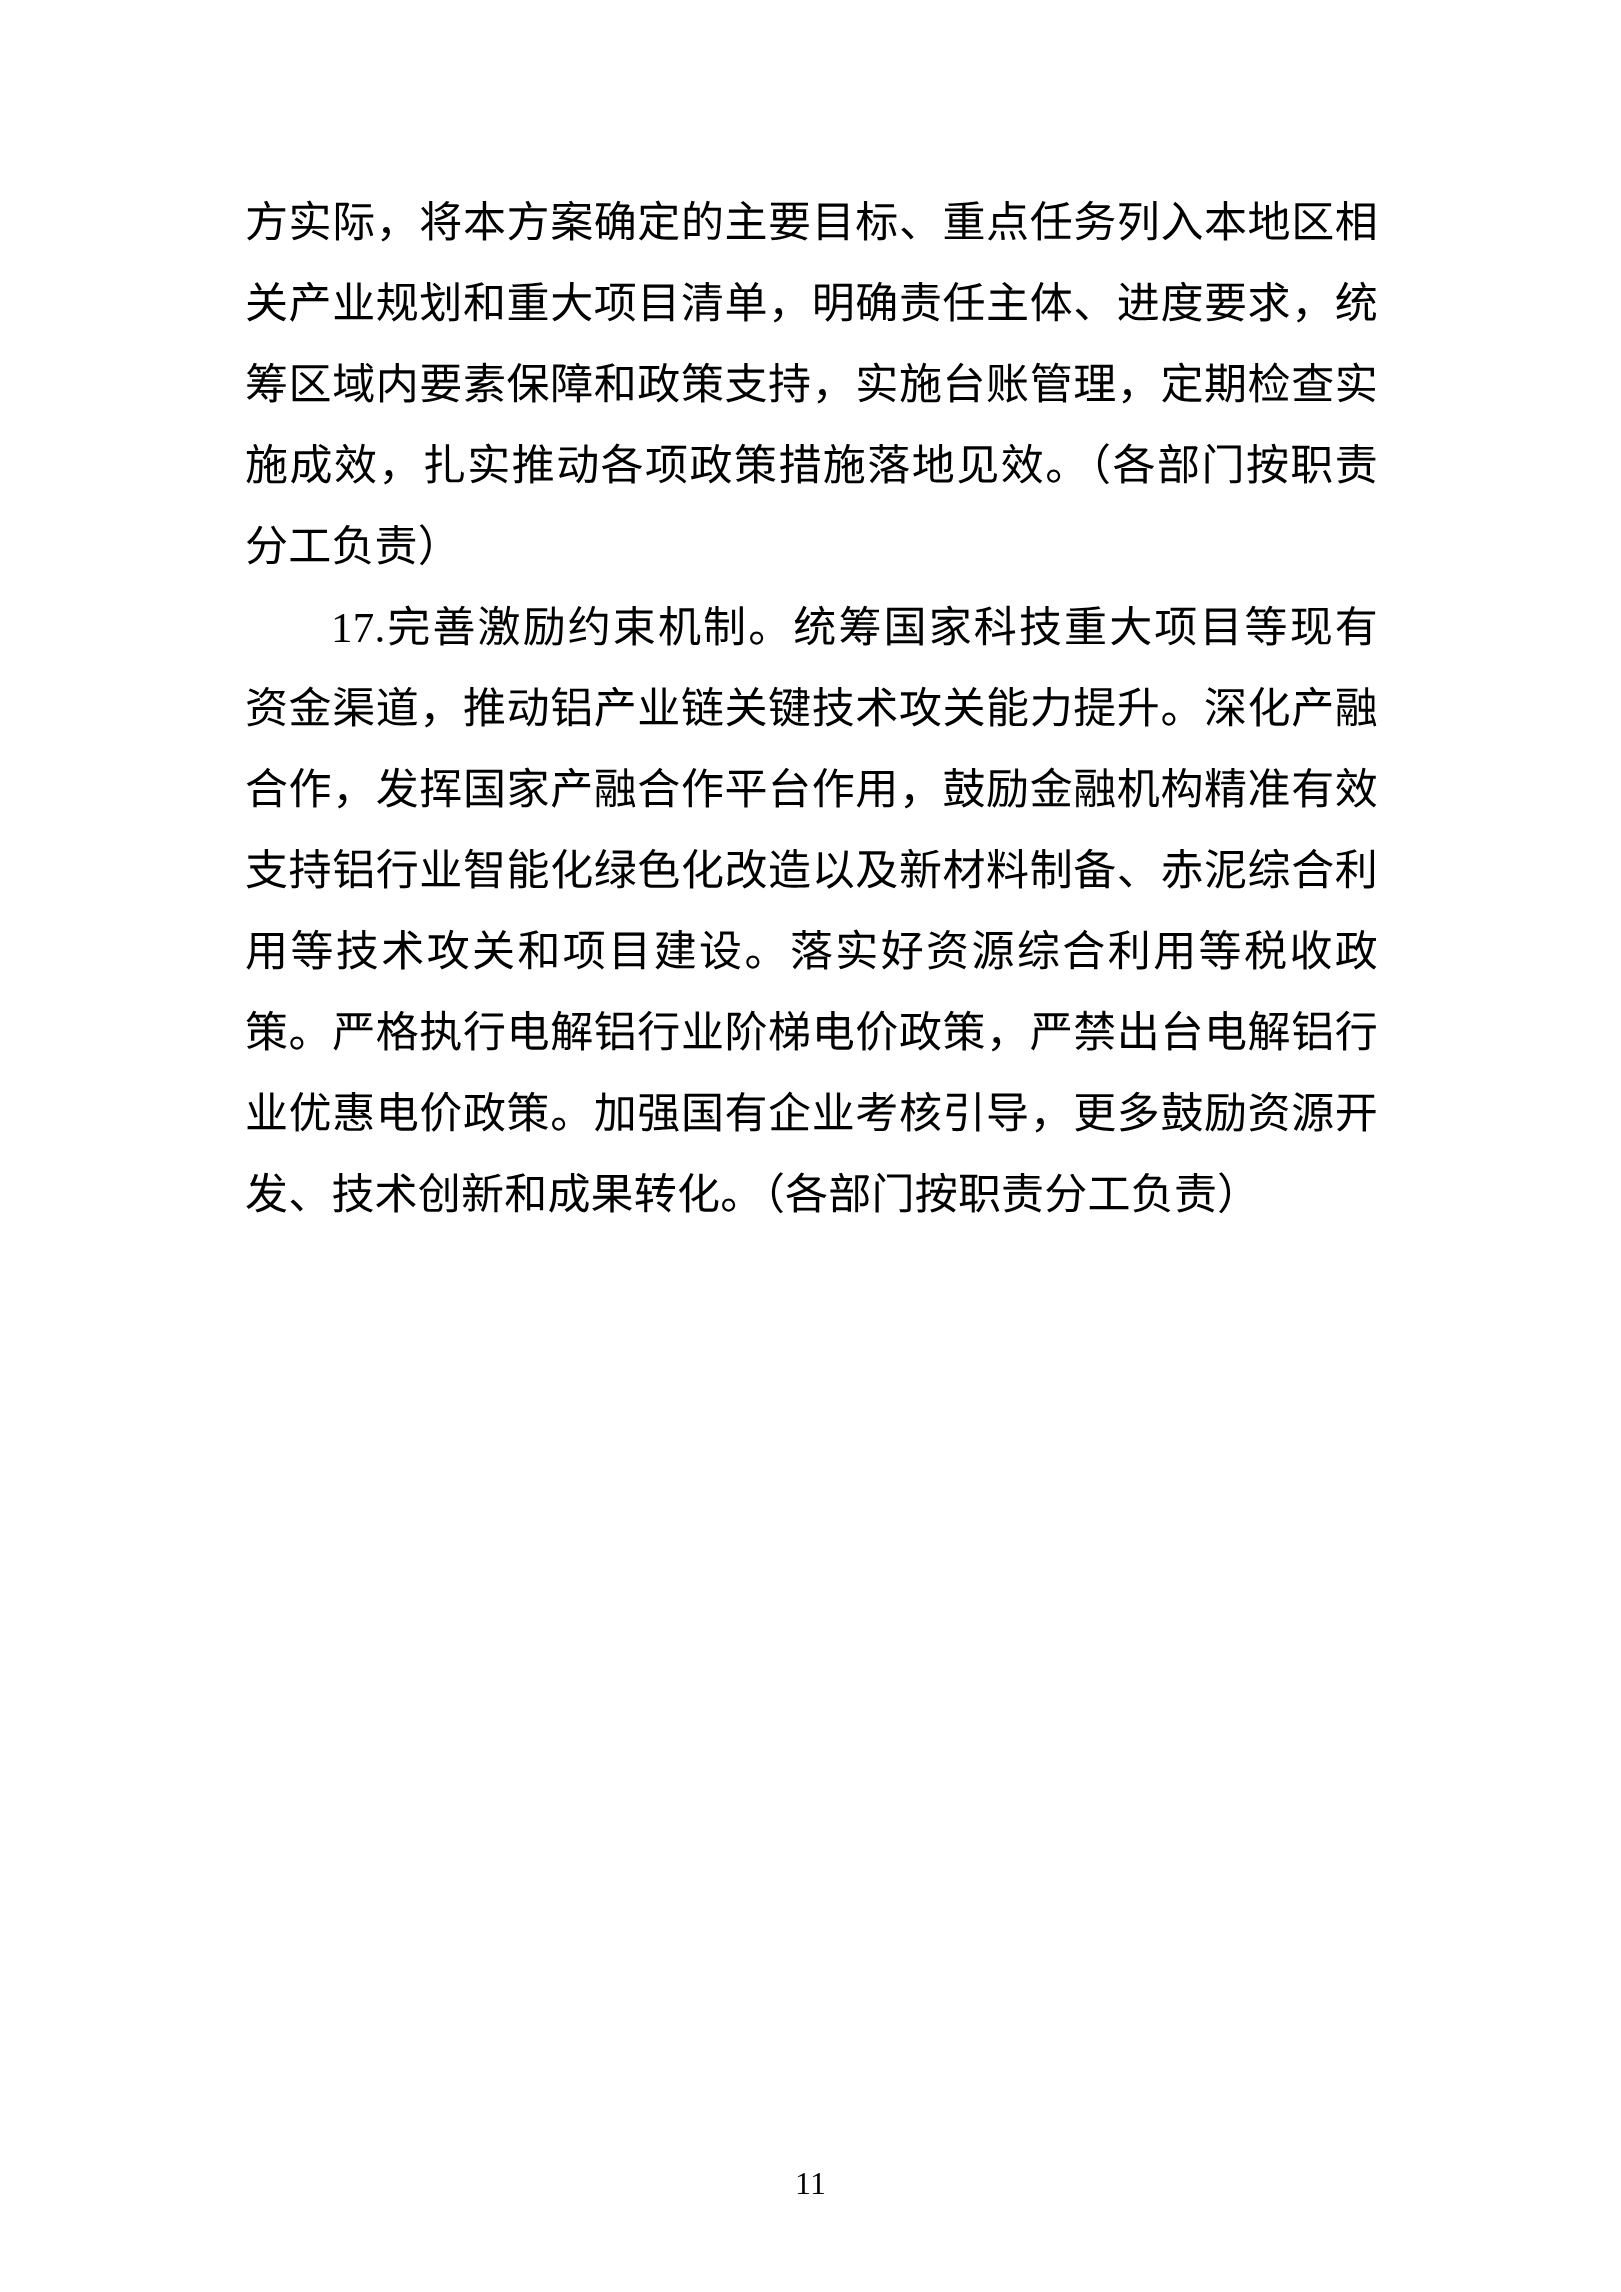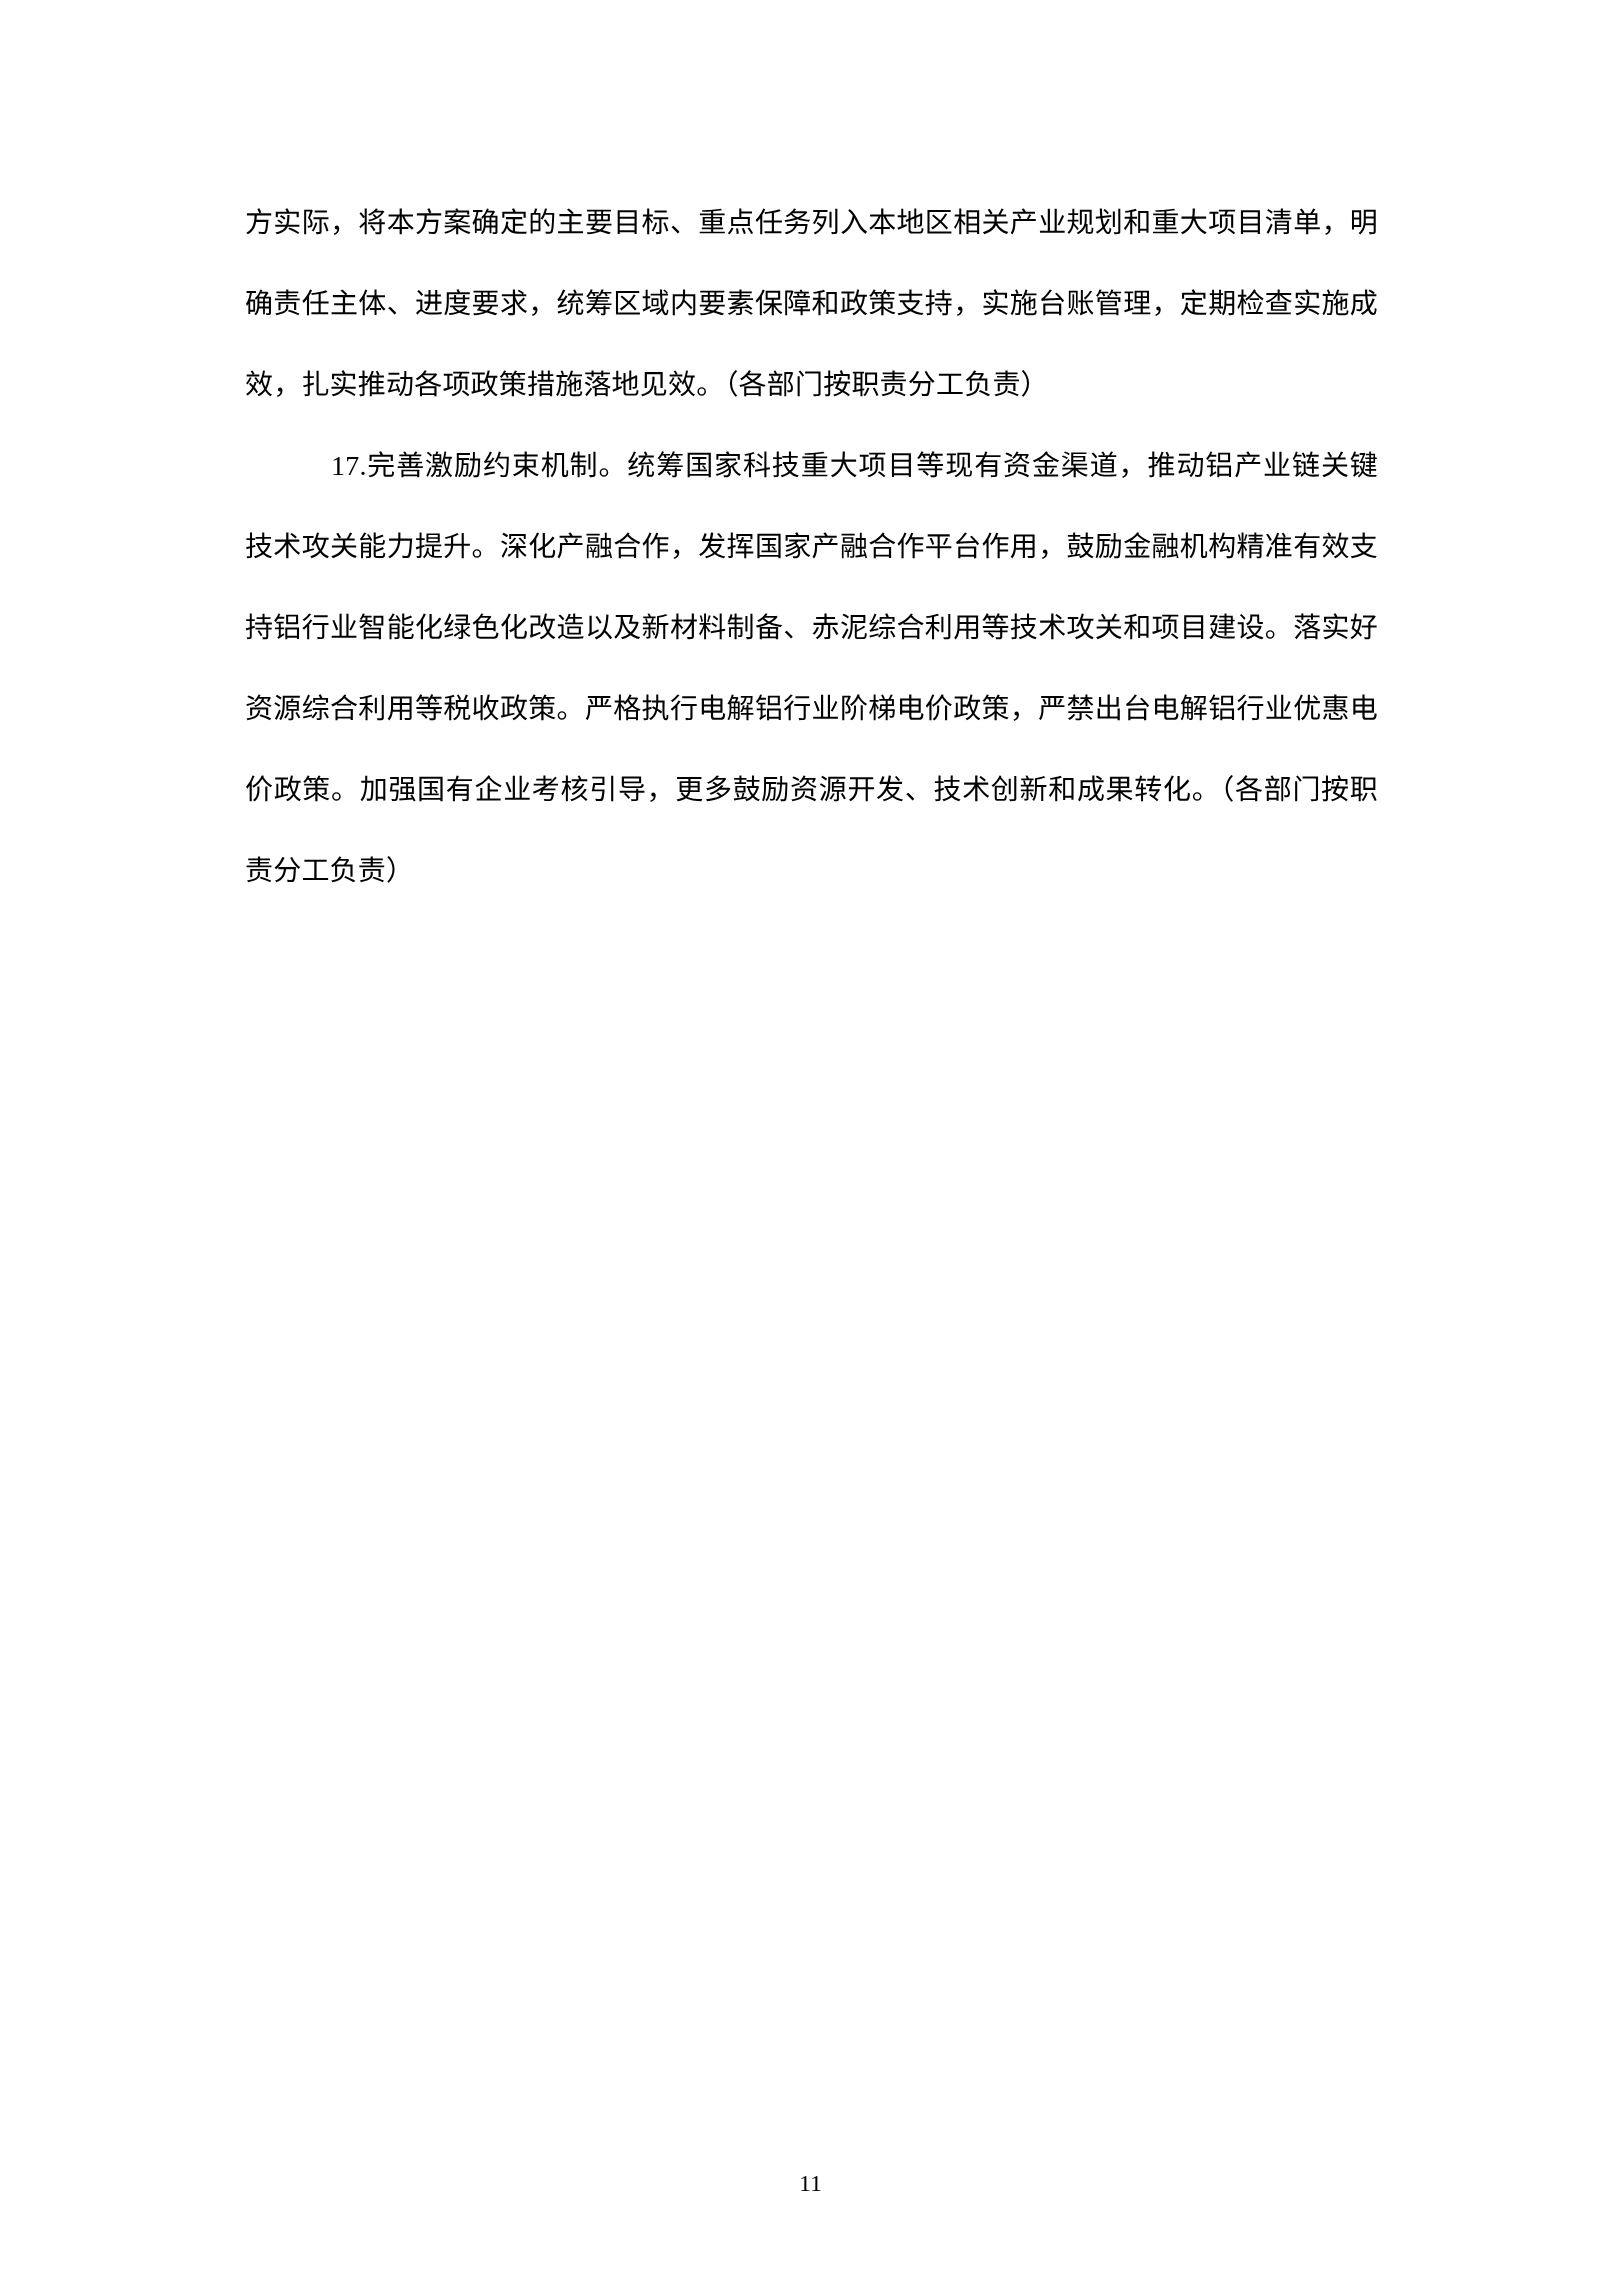--- a/index.html
+++ b/index.html
@@ -14,41 +14,41 @@
     background: #ffffff;
     color: #000000;
     font-family: "Liberation Serif", "DejaVu Serif", serif;
     overflow: hidden;
   }
   .content {
     position: absolute;
     left: 245px;
     top: 182px;
     width: 1133px;
-    font-size: 28px;
+    font-size: 43px;
     line-height: 81px;
     text-align: justify;
     text-justify: inter-ideograph;
     word-break: break-all;
     letter-spacing: 0.2px;
   }
   .content p {
     margin: 0;
     padding: 0;
   }
   .content p.indent {
     text-indent: 86px;
   }
   .page-footer {
     position: absolute;
     left: 0;
     top: 2164px;
     width: 100%;
     text-align: center;
-    font-size: 24px;
+    font-size: 32px;
     line-height: 39px;
   }
 </style>
 </head>
 <body>
 
 <div class="page">
   <div class="content">
     <p>方实际，将本方案确定的主要目标、重点任务列入本地区相关产业规划和重大项目清单，明确责任主体、进度要求，统筹区域内要素保障和政策支持，实施台账管理，定期检查实施成效，扎实推动各项政策措施落地见效。（各部门按职责分工负责）</p>
     <p class="indent">17.完善激励约束机制。统筹国家科技重大项目等现有资金渠道，推动铝产业链关键技术攻关能力提升。深化产融合作，发挥国家产融合作平台作用，鼓励金融机构精准有效支持铝行业智能化绿色化改造以及新材料制备、赤泥综合利用等技术攻关和项目建设。落实好资源综合利用等税收政策。严格执行电解铝行业阶梯电价政策，严禁出台电解铝行业优惠电价政策。加强国有企业考核引导，更多鼓励资源开发、技术创新和成果转化。（各部门按职责分工负责）</p>

